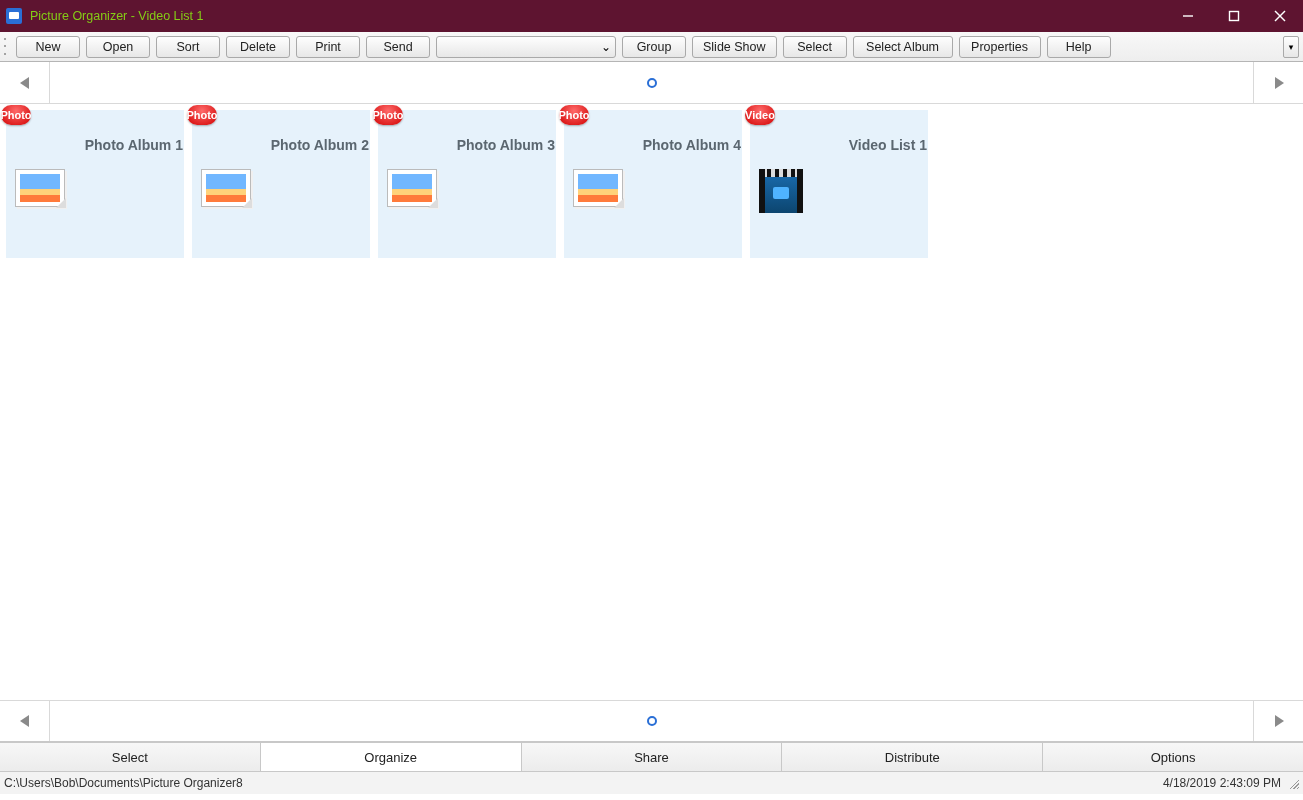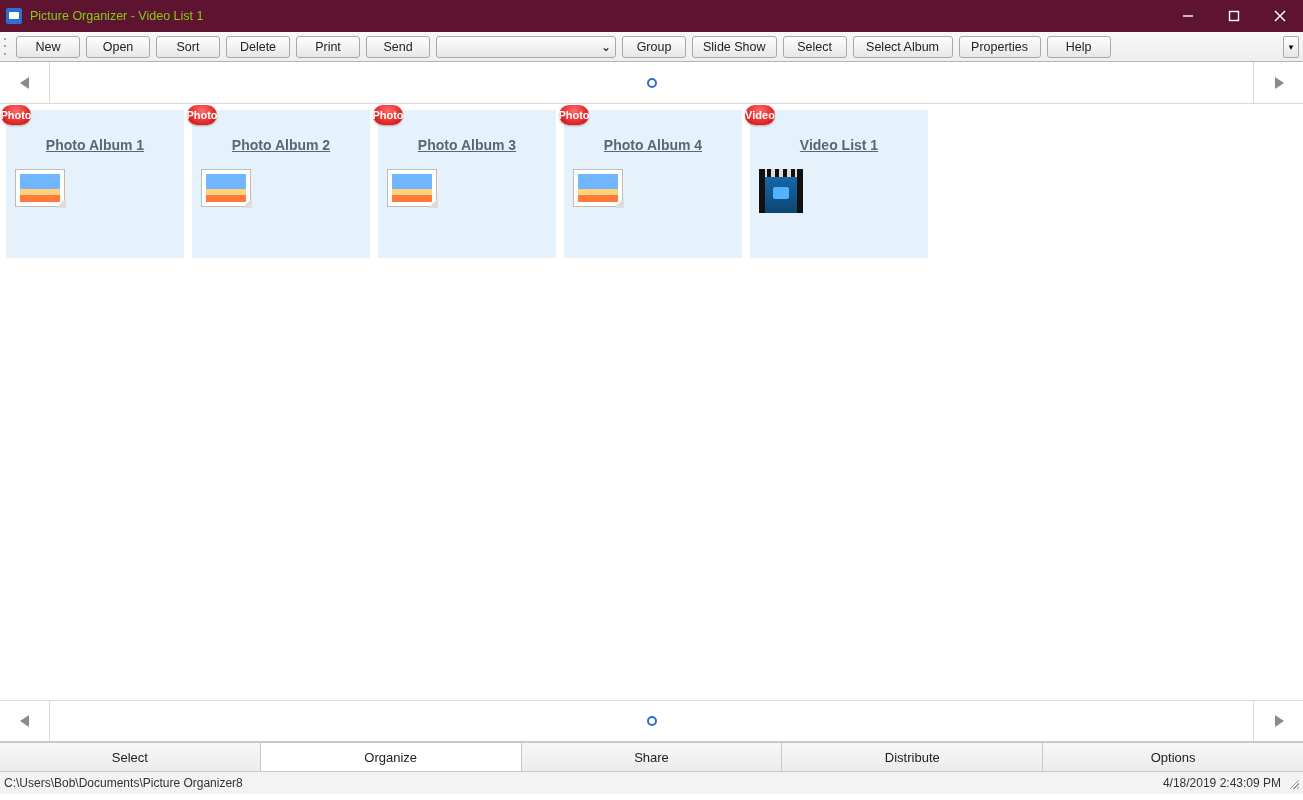--- a/index.html
+++ b/index.html
@@ -81,21 +81,21 @@
 .album .badge {
   position: absolute; top: -6px; left: -6px;
   width: 30px; height: 20px; border-radius: 10px;
   background: radial-gradient(ellipse at 50% 30%, #ff6a6a, #d10000);
   color: #fff; font-size: 11px; font-weight: 600;
   display: flex; align-items: center; justify-content: center;
   box-shadow: 0 1px 2px rgba(0,0,0,.3);
 }
 .album .title {
   font-size: 14px; font-weight: 600; color: #5b6770;
-  text-align: center; margin-bottom: 16px; text-decoration: underline;
+  text-align: right; margin-bottom: 16px;
 }
 .album .thumb {
   width: 50px; height: 38px; margin-left: 8px;
   background: #fff; border: 1px solid #bbb; position: relative;
   box-shadow: 2px 2px 0 #f0f0f0;
 }
 .album .thumb::before {
   content: ""; position: absolute; left: 4px; top: 4px; right: 4px; bottom: 4px;
   background: linear-gradient(180deg, #71b7ff 0 55%, #ffd27a 55% 75%, #ff7a3a 75% 100%);
 }

